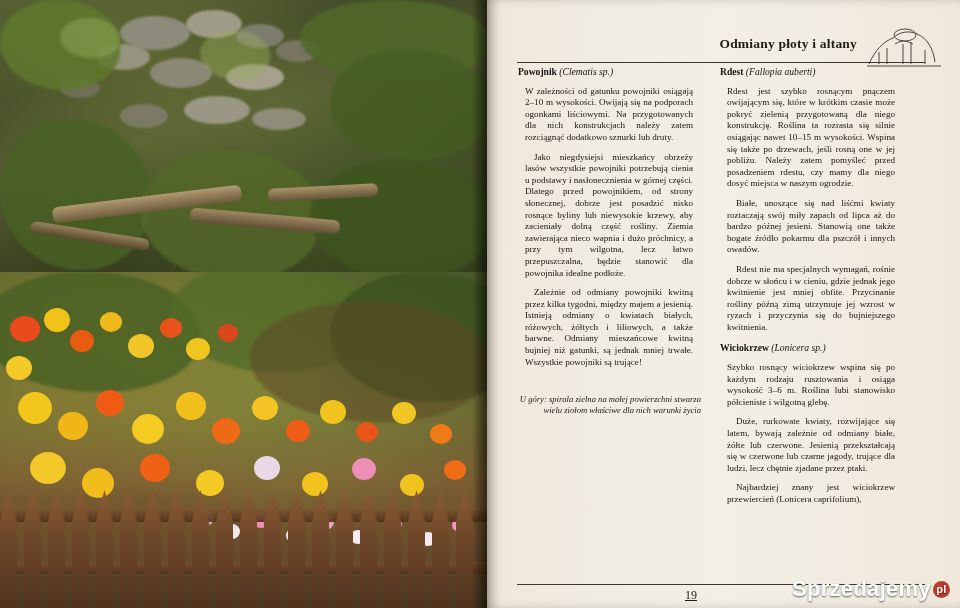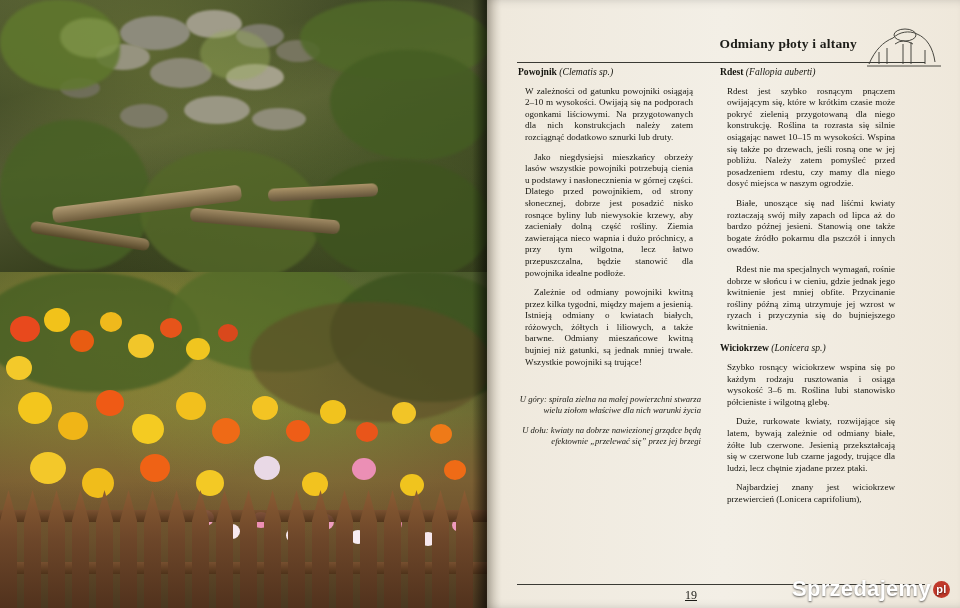--- a/index.html
+++ b/index.html
@@ -266,23 +266,20 @@
             <span>Powojnik</span>
             <span class="it">(Clematis sp.)</span>
           </div>
           <p class="body first">W zależności od gatunku powojniki osiągają 2–10 m wysokości. Owijają się na podporach ogonkami liściowymi. Na przygotowanych dla nich konstrukcjach należy zatem rozciągnąć dodatkowo sznurki lub druty.</p>
           <p class="body">Jako niegdysiejsi mieszkańcy obrzeży lasów wszystkie powojniki potrzebują cienia u podstawy i nasłonecznienia w górnej części. Dlatego przed powojnikiem, od strony słonecznej, dobrze jest posadzić nisko rosnące byliny lub niewysokie krzewy, aby zacieniały dolną część rośliny. Ziemia zawierająca nieco wapnia i dużo próchnicy, a przy tym wilgotna, lecz łatwo przepuszczalna, będzie stanowić dla powojnika idealne podłoże.</p>
           <p class="body">Zależnie od odmiany powojniki kwitną przez kilka tygodni, między majem a jesienią. Istnieją odmiany o kwiatach białych, różowych, żółtych i liliowych, a także barwne. Odmiany mieszańcowe kwitną bujniej niż gatunki, są jednak mniej trwałe. Wszystkie powojniki są trujące!</p>
 
           <div class="cap-block" style="margin-top:26px;">
             <p class="caption">U góry: spirala zielna na małej powierzchni stwarza wielu ziołom właściwe dla nich warunki życia</p>
           </div>
-          <div class="cap-block">
-            <p class="caption">U dołu: kwiaty na dobrze nawiezionej grządce będą efektownie „przelewać się” przez jej brzegi</p>
-          </div>
         </div>
 
         <div class="col right">
           <div class="sechead">
             <span>Rdest</span>
             <span class="it">(Fallopia auberti)</span>
           </div>
           <p class="body first">Rdest jest szybko rosnącym pnączem owijającym się, które w krótkim czasie może pokryć zielenią przygotowaną dla niego konstrukcję. Roślina ta rozrasta się silnie osiągając nawet 10–15 m wysokości. Wspina się także po drzewach, jeśli rosną one w jej pobliżu. Należy zatem pomyśleć przed posadzeniem rdestu, czy mamy dla niego dosyć miejsca w naszym ogrodzie.</p>
           <p class="body">Białe, unoszące się nad liśćmi kwiaty roztaczają swój miły zapach od lipca aż do bardzo późnej jesieni. Stanowią one także bogate źródło pokarmu dla pszczół i innych owadów.</p>
           <p class="body">Rdest nie ma specjalnych wymagań, rośnie dobrze w słońcu i w cieniu, gdzie jednak jego kwitnienie jest mniej obfite. Przycinanie rośliny późną zimą utrzymuje jej wzrost w ryzach i przyczynia się do bujniejszego kwitnienia.</p>

